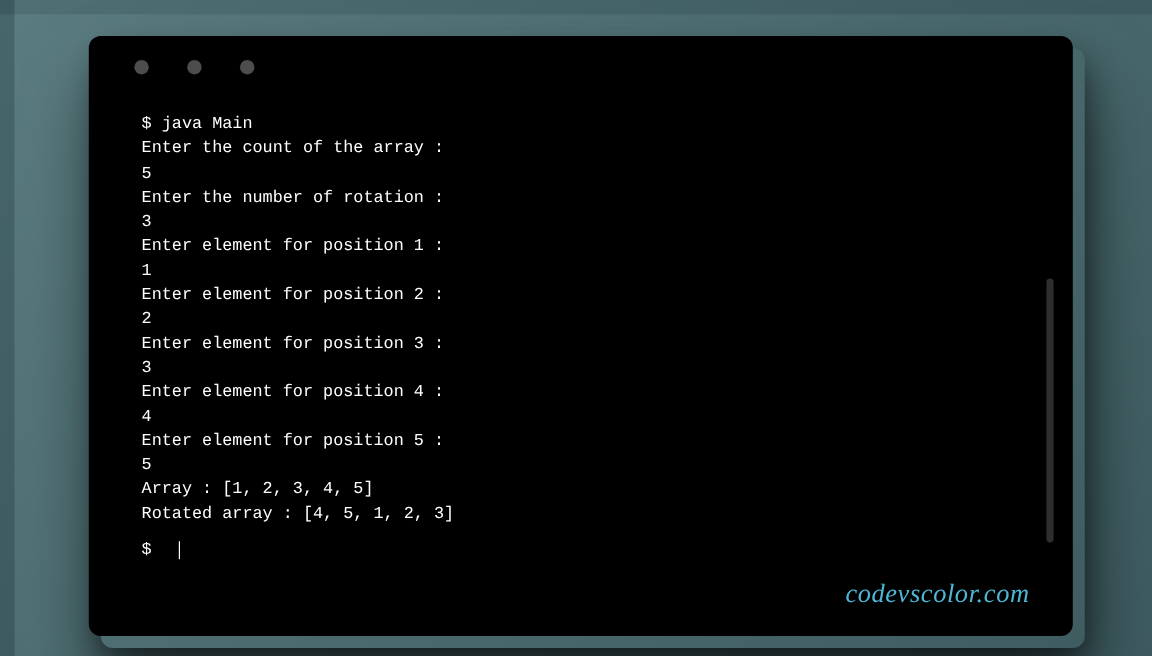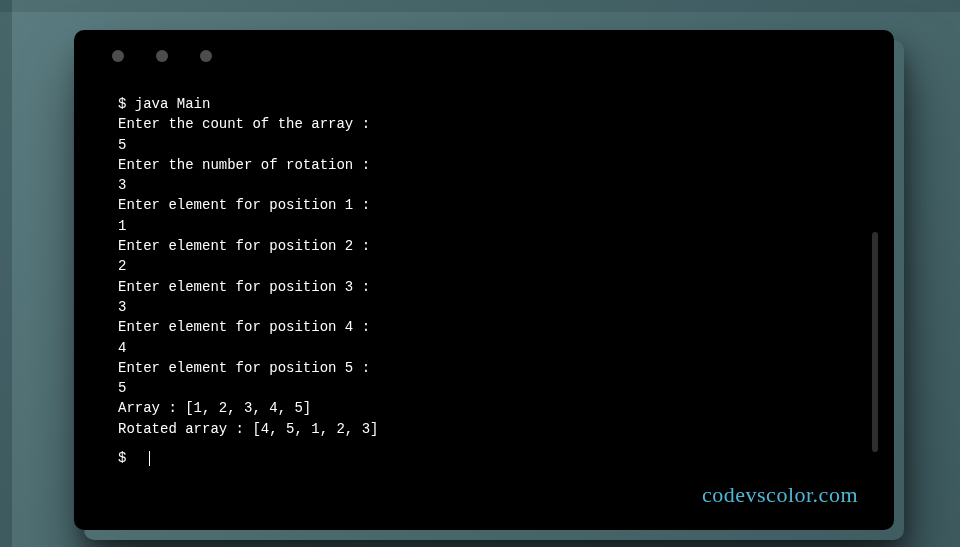--- a/index.html
+++ b/index.html
@@ -69,20 +69,21 @@
       background: #fff;
       vertical-align: middle;
       margin-left: 2px;
     }
     .watermark {
       position: absolute;
       right: 24px;
       bottom: 10px;
       color: #4db8d6;
       font-family: "Brush Script MT", "Comic Sans MS", cursive;
+      font-style: italic;
       font-size: 22px;
       letter-spacing: 0.5px;
     }
   </style>
 </head>
 <body>
 
 <div class="terminal-shadow"></div>
 
 <div class="terminal">

